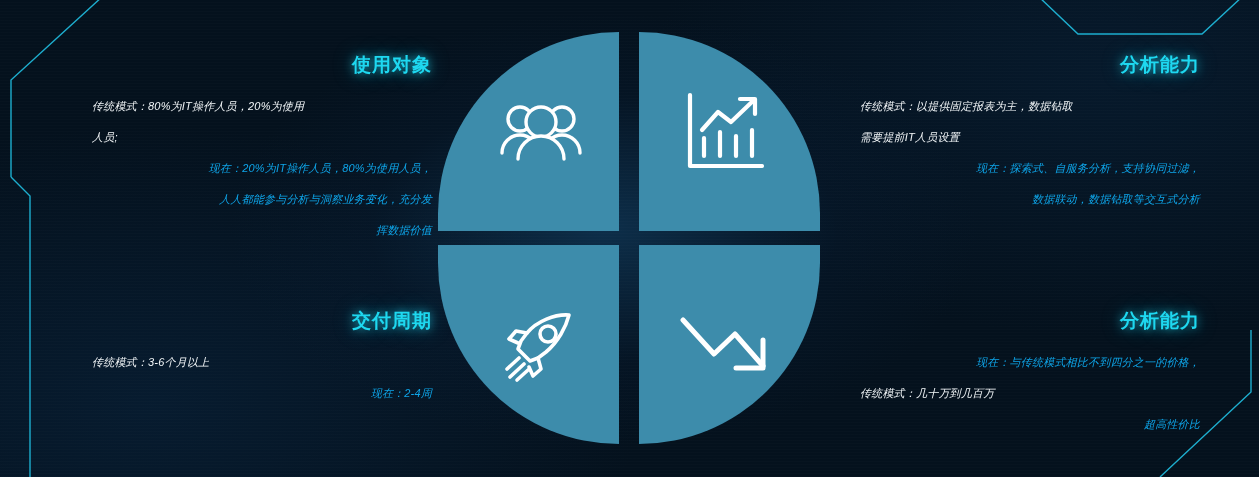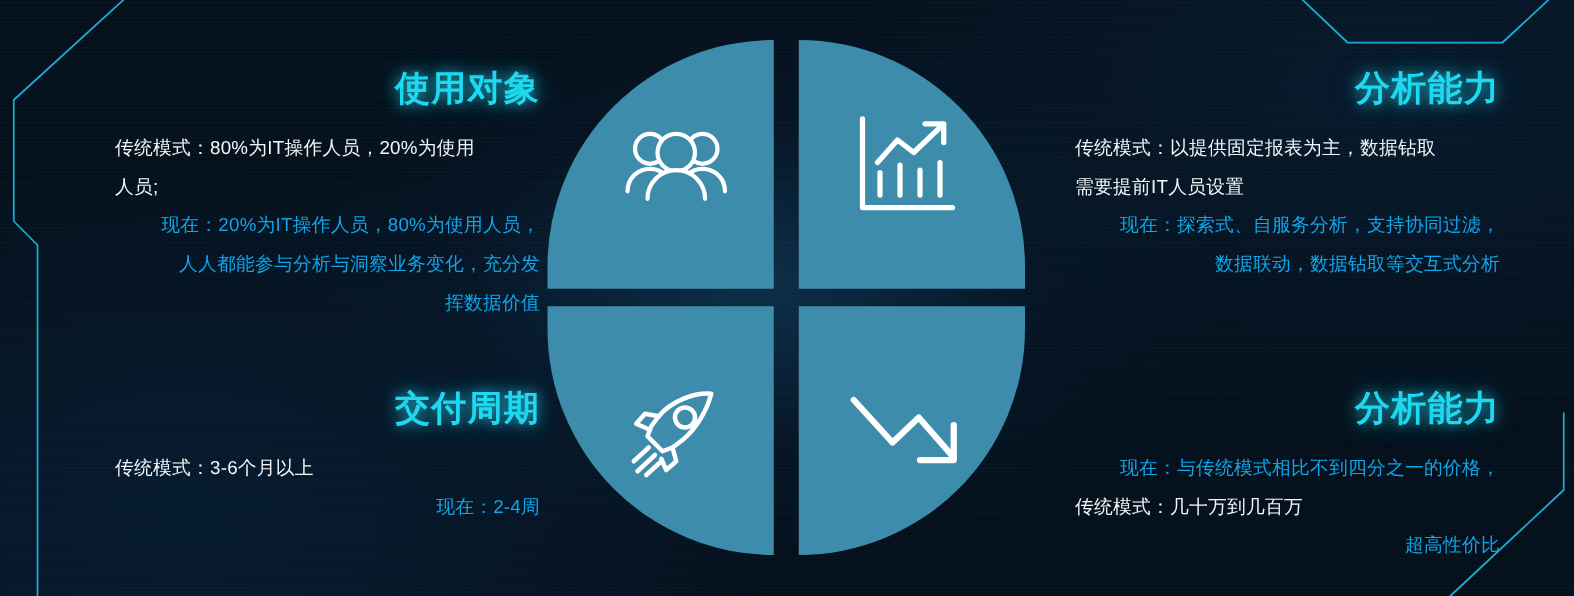--- a/index.html
+++ b/index.html
@@ -27,36 +27,37 @@
       repeating-linear-gradient(0deg, rgba(255,255,255,0.012) 0px, rgba(255,255,255,0.012) 1px, transparent 1px, transparent 3px);
     pointer-events:none;
   }
 
   
   .frame { position:absolute; inset:0; pointer-events:none; }
 
   .block { position:absolute; width:340px; }
 
   .heading {
-    font-size:28px;
+    font-size:19px;
     font-weight:bold;
     color:#1ed8f0;
     letter-spacing:1px;
     text-shadow:0 0 10px rgba(34,211,238,0.75), 0 0 22px rgba(34,211,238,0.35);
     margin-bottom:13px;
     white-space:nowrap;
   }
   .heading.right-al { text-align:right; }
   .heading.left-al  { text-align:right; }
 
   .line {
-    font-size:15px;
+    font-size:11px;
     line-height:31px;
     letter-spacing:0.2px;
     white-space:pre-wrap;
+    font-style:italic;
   }
   .line.old { color:#f2f6f8; }
   .line.now { color:#0ea5e9;text-align:right; }
 
   
   .circle-wrap {
     position:absolute;
     left:438px; top:32px;
     width:382px; height:412px;
   }

